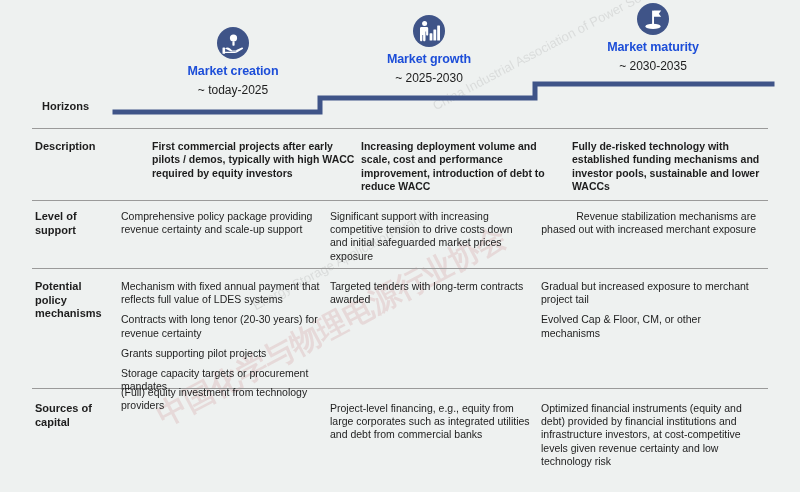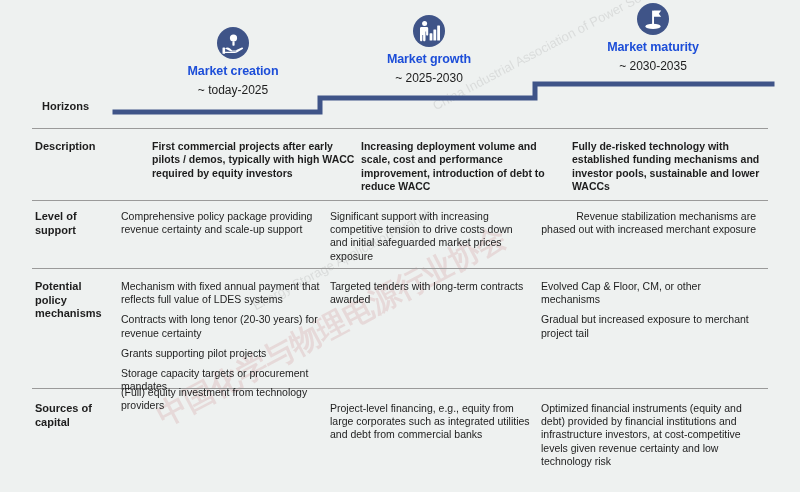--- a/index.html
+++ b/index.html
@@ -201,22 +201,22 @@
   <div class="cell col0" style="top:280px;">
     <p>Mechanism with fixed annual payment that reflects full value of LDES systems</p>
     <p>Contracts with long tenor (20-30 years) for revenue certainty</p>
     <p>Grants supporting pilot projects</p>
     <p>Storage capacity targets or procurement mandates</p>
   </div>
   <div class="cell col1" style="top:280px;">
     <p>Targeted tenders with long-term contracts awarded</p>
   </div>
   <div class="cell col2" style="top:280px;">
+    <p>Gradual but increased exposure to merchant project tail</p>
     <p>Evolved Cap &amp; Floor, CM, or other mechanisms</p>
-    <p>Gradual but increased exposure to merchant project tail</p>
   </div>
 
   <div class="row-label" style="top:402px;">Sources of<br>capital</div>
   <div class="cell col0" style="top:386px;">
     <p>(Full) equity investment from technology providers</p>
   </div>
   <div class="cell col1" style="top:402px;">
     <p>Project-level financing, e.g., equity from large corporates such as integrated utilities and debt from commercial banks</p>
   </div>
   <div class="cell col2" style="top:402px;">

